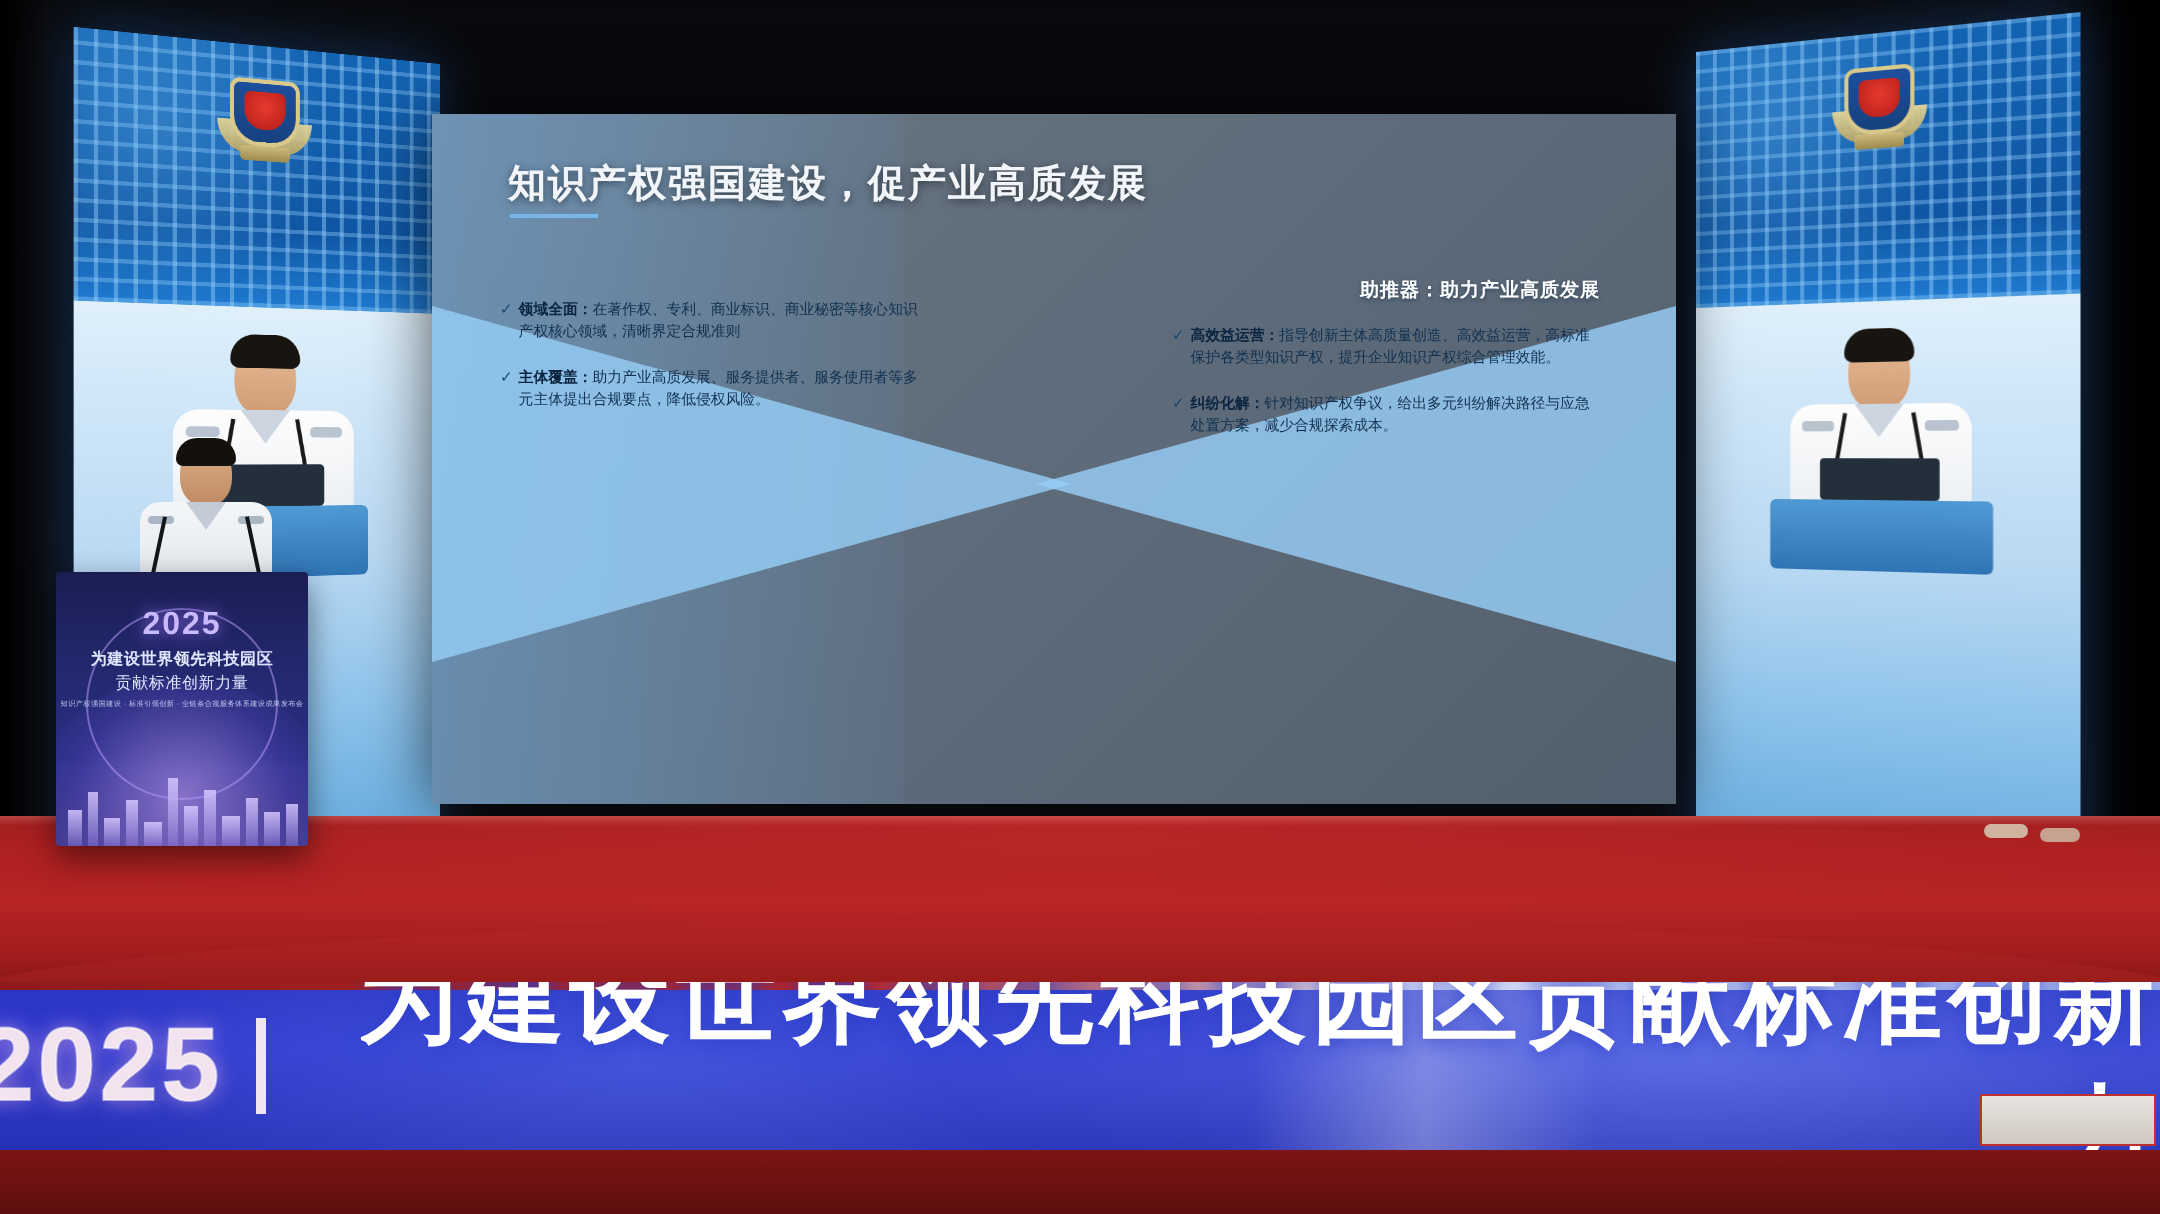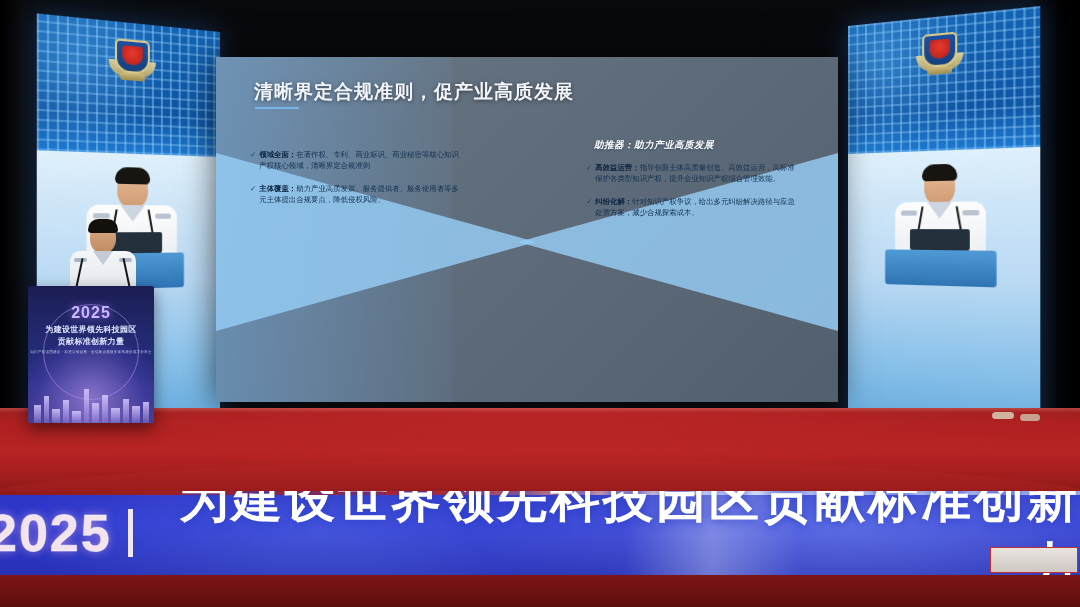--- a/index.html
+++ b/index.html
@@ -159,21 +159,21 @@
   }
 
   .block { position:absolute; width:214px; }
   .block.l { left:34px; top:92px; }
   .block.r { left:370px; top:82px; }
   .blk-head {
     font-size:9.5px; font-weight:bold; color:#ffffff; letter-spacing:.5px;
     text-shadow:0 1px 2px rgba(20,50,80,.55); margin-bottom:10px;
   }
   .block.l .blk-head { text-align:center; }
-  .block.r .blk-head { text-align:left; padding-left:8px;font-style:italic;}
+  .block.r .blk-head { text-align:right; padding-left:8px;}
   .bullet {
     display:flex; gap:3px; margin-bottom:11px;
     font-size:7.4px; line-height:1.55; color:#10304f;
   }
   .bullet .chk { flex:0 0 auto; color:#14456f; font-weight:bold; font-size:7.5px; line-height:1.55;}
   .bullet b { color:#0b2440; }
 
   
   .floor {
     position:absolute; left:0; top:408px; width:1080px; height:90px;
@@ -212,21 +212,21 @@
     position:absolute; left:0; top:18px; width:100%; text-align:center;
     font-size:16px; font-weight:bold; color:#cbb9ff; letter-spacing:1px;
     text-shadow:0 0 8px rgba(160,120,255,.9);
   }
   .pod-l1 {
     position:absolute; left:0; top:38px; width:100%; text-align:center;
     font-size:8px; font-weight:bold; color:#dfe6ff; letter-spacing:.3px;
   }
   .pod-l2 {
     position:absolute; left:0; top:50px; width:100%; text-align:center;
-    font-size:8px; font-weight:bold; color:#dfe6ff; letter-spacing:.3px;
+    font-size:8px; font-weight:normal; color:#dfe6ff; letter-spacing:.3px;
   }
   .pod-l3 {
     position:absolute; left:0; top:64px; width:100%; text-align:center;
     font-size:3.6px; color:#b9c2e8; letter-spacing:.2px;
   }
   .pod-sky {
     position:absolute; left:0; bottom:0; width:100%; height:44px;
     background:linear-gradient(180deg,rgba(120,90,220,0),rgba(150,120,245,.30));
   }
   .bld { position:absolute; bottom:0; background:linear-gradient(180deg,rgba(215,200,255,.85),rgba(150,130,230,.35)); }
@@ -370,21 +370,21 @@
         <div class="ss-mic r"></div>
         <div class="ss-podium"></div>
         <div class="ss-laptop"></div>
       </div>
     </div>
   </div>
 
   <div class="mainscreen">
     <div class="ms-wash"></div>
 
-    <div class="ms-title">清晰界定合规准则，促产业高质发展</div>
+    <div class="ms-title">知识产权强国建设，促产业高质发展</div>
     <div class="ms-underline"></div>
 
     <div class="bowtie">
       <div class="tri left"></div>
       <div class="tri right"></div>
     </div>
 
     <div class="block l">
       <div class="bullet">
         <span class="chk">✓</span>

